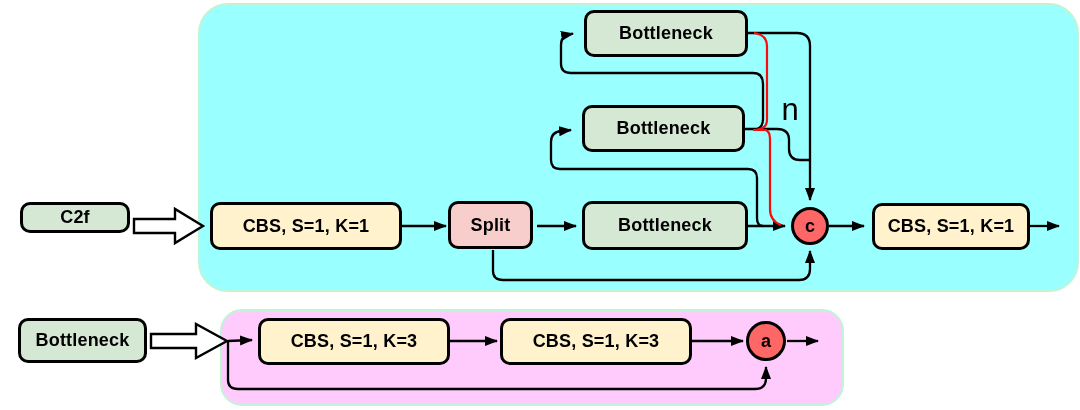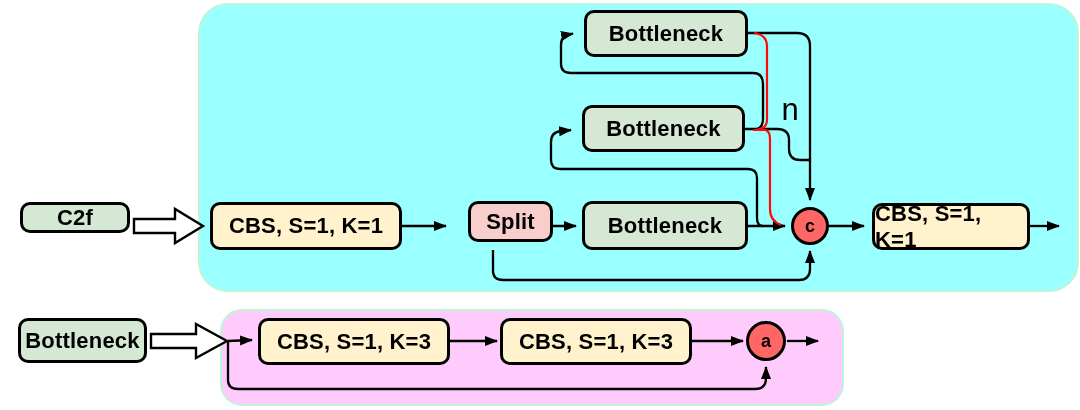--- a/index.html
+++ b/index.html
@@ -23,21 +23,21 @@
     left:198px;top:3px;width:877px;height:285px;border-radius:30px;
     background:var(--container-top);
   }
   .container.bottom{
     left:220px;top:309px;width:620px;height:93px;border-radius:22px;
     background:var(--container-bottom);
   }
   .node{
     position:absolute;box-sizing:border-box;border:3.2px solid var(--line);
     border-radius:10px;display:flex;align-items:center;justify-content:center;
-    font-weight:bold;font-size:22px;color:#000;letter-spacing:0.2px;
+    font-weight:bold;font-size:18px;color:#000;letter-spacing:0.2px;
   }
   .green{background:var(--box-green);}
   .cream{background:var(--box-cream);}
   .pink{background:var(--box-pink);}
   .circle{
     position:absolute;box-sizing:border-box;border:3.4px solid var(--line);
     border-radius:50%;background:var(--circle-red);
     display:flex;align-items:center;justify-content:center;
     font-weight:bold;font-size:18px;color:#000;
   }
@@ -88,21 +88,21 @@
     <path class="w" marker-end="url(#ah)" d="M228,341 L228,380 Q228,389 238,389 L755,389 Q766,389 766,378 L766,367"></path>
     <path class="w" marker-end="url(#ah)" d="M450,341 L497,341"></path>
     <path class="w" marker-end="url(#ah)" d="M692,341 L743,341"></path>
     <path class="w" marker-end="url(#ah)" d="M787,341 L818,341"></path>
   </svg>
 
   <div class="node green" style="left:20px;top:202px;width:110px;height:31px;border-width:3.6px;">C2f</div>
 
   <div class="node cream" style="left:210px;top:202px;width:192px;height:48px;">CBS, S=1, K=1</div>
 
-  <div class="node pink" style="left:468px;top:201px;width:85px;height:41px;">Split</div>
+  <div class="node pink" style="left:448px;top:201px;width:85px;height:48px;">Split</div>
 
   <div class="node green" style="left:582px;top:201px;width:166px;height:49px;">Bottleneck</div>
 
   <div class="node green" style="left:582px;top:105px;width:163px;height:47px;">Bottleneck</div>
 
   <div class="node green" style="left:584px;top:10px;width:164px;height:47px;">Bottleneck</div>
 
   <div class="circle" style="left:791px;top:207px;width:38px;height:38px;">c</div>
 
   <div class="node cream" style="left:872px;top:203px;width:158px;height:47px;">CBS, S=1, K=1</div>

